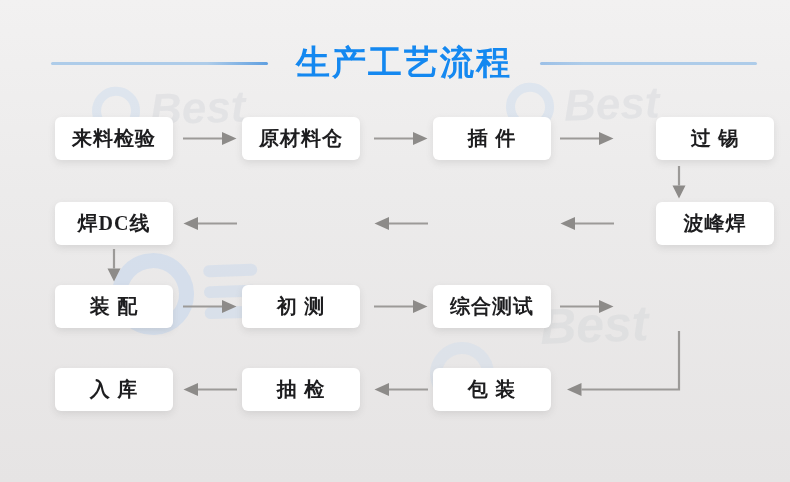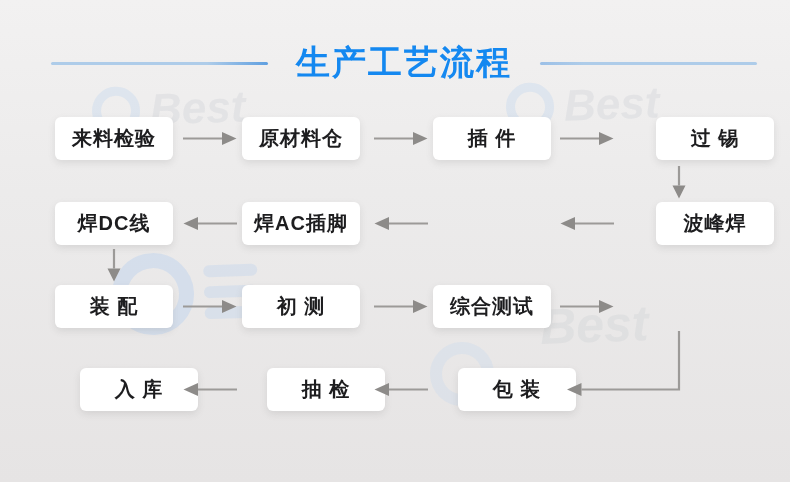--- a/index.html
+++ b/index.html
@@ -50,21 +50,21 @@
   
   .box{
     position:absolute;width:118px;height:43px;
     background:#ffffff;border-radius:6px;
     box-shadow:0 3px 7px rgba(110,110,110,0.16);
     display:flex;align-items:center;justify-content:center;
     font-size:20px;font-weight:700;color:#1d1d1f;
     letter-spacing:1px;white-space:nowrap;
   }
   
-  .r1{top:117px;} .r2{top:202px;} .r3{top:285px;} .r4{top:368px;margin-left:25px;}
+  .r1{top:117px;} .r2{top:202px;font-family:Liberation Serif, serif;} .r3{top:285px;} .r4{top:368px;}
   
   .c1{left:55px;} .c2{left:242px;} .c3{left:433px;} .c4{left:620px;margin-left:36px;}
   
   .connectors{position:absolute;left:0;top:0;pointer-events:none;}
   .shaft{stroke:#9c9a98;stroke-width:2.2;fill:none;}
   .head{fill:#8d8b89;stroke:none;}
 </style>
 </head>
 <body>
 
@@ -98,21 +98,20 @@
     <h1 class="page-title">生产工艺流程</h1>
     <span class="title-line right"></span>
   </div>
 
   <div class="box r1 c1">来料检验</div>
   <div class="box r1 c2">原材料仓</div>
   <div class="box r1 c3">插 件</div>
   <div class="box r1 c4">过 锡</div>
 
   <div class="box r2 c1">焊DC线</div>
-  <div class="box r2 c2">焊AC插脚</div>
   <div class="box r3 c1">装 配</div>
 
   <div class="box r2 c4">波峰焊</div>
   <div class="box r3 c2">初 测</div>
   <div class="box r3 c3">综合测试</div>
 
   <div class="box r4 c1">入 库</div>
   <div class="box r4 c3">包 装</div>
   <div class="box r4 c2">抽 检</div>
 

